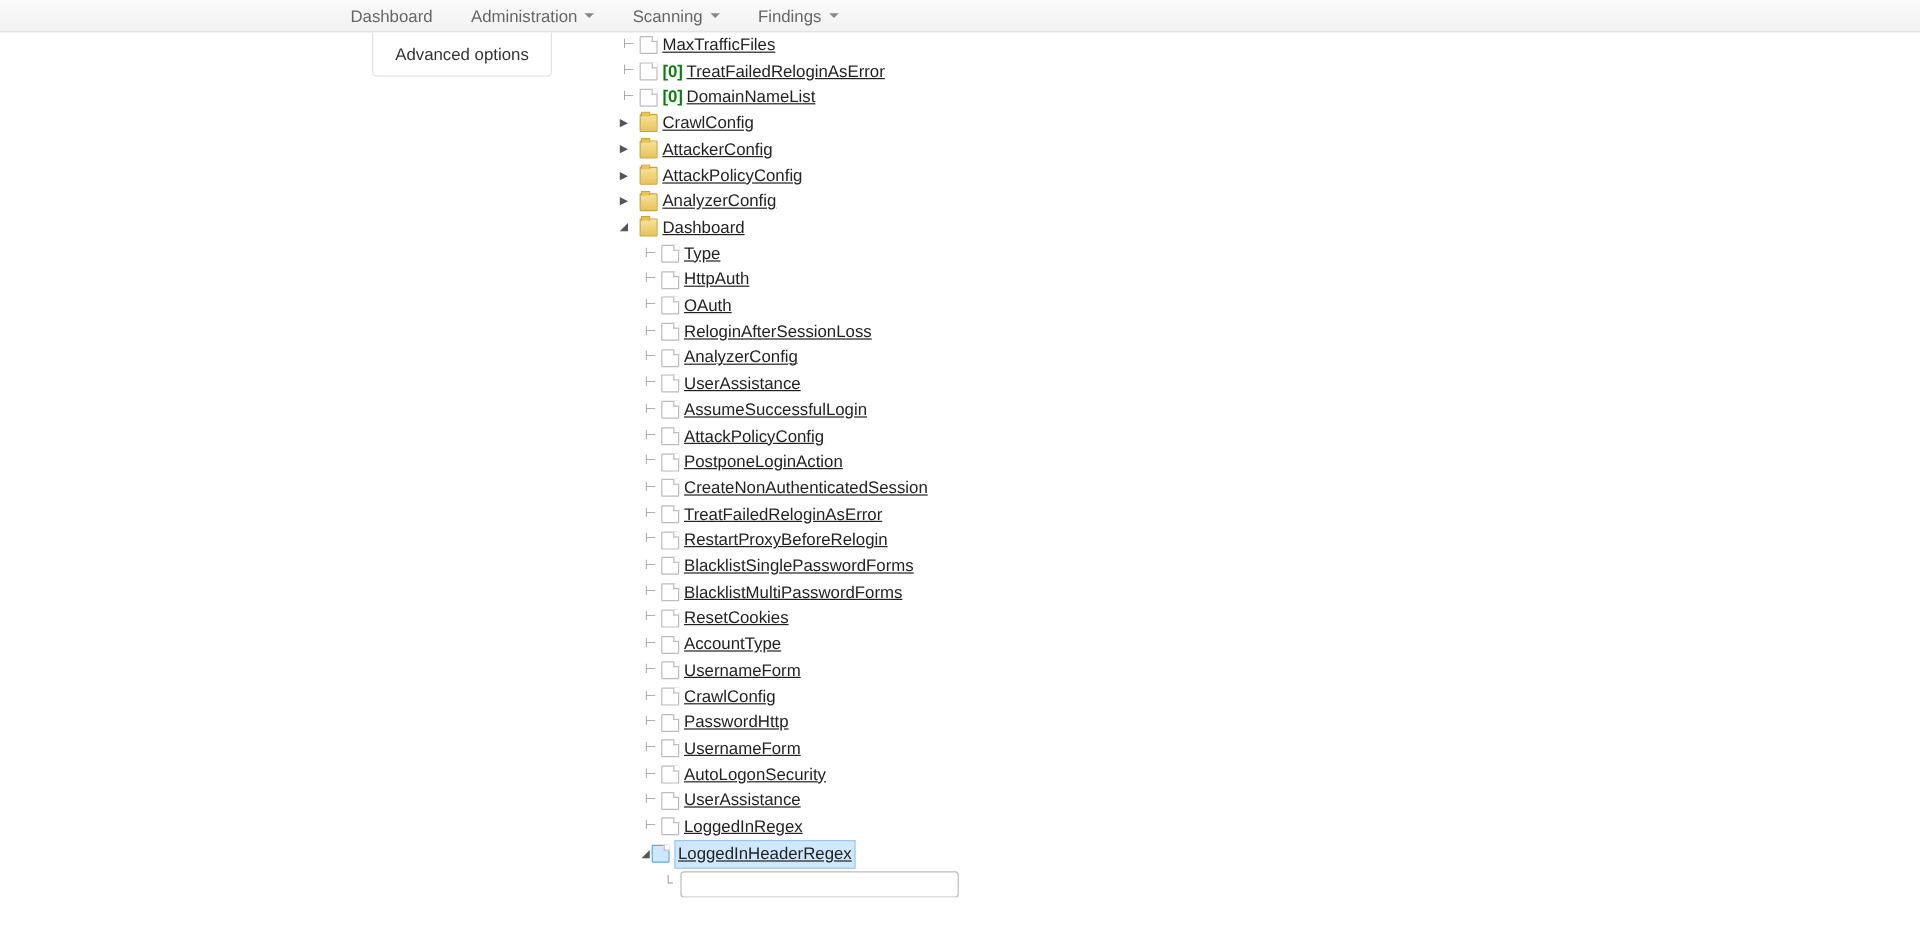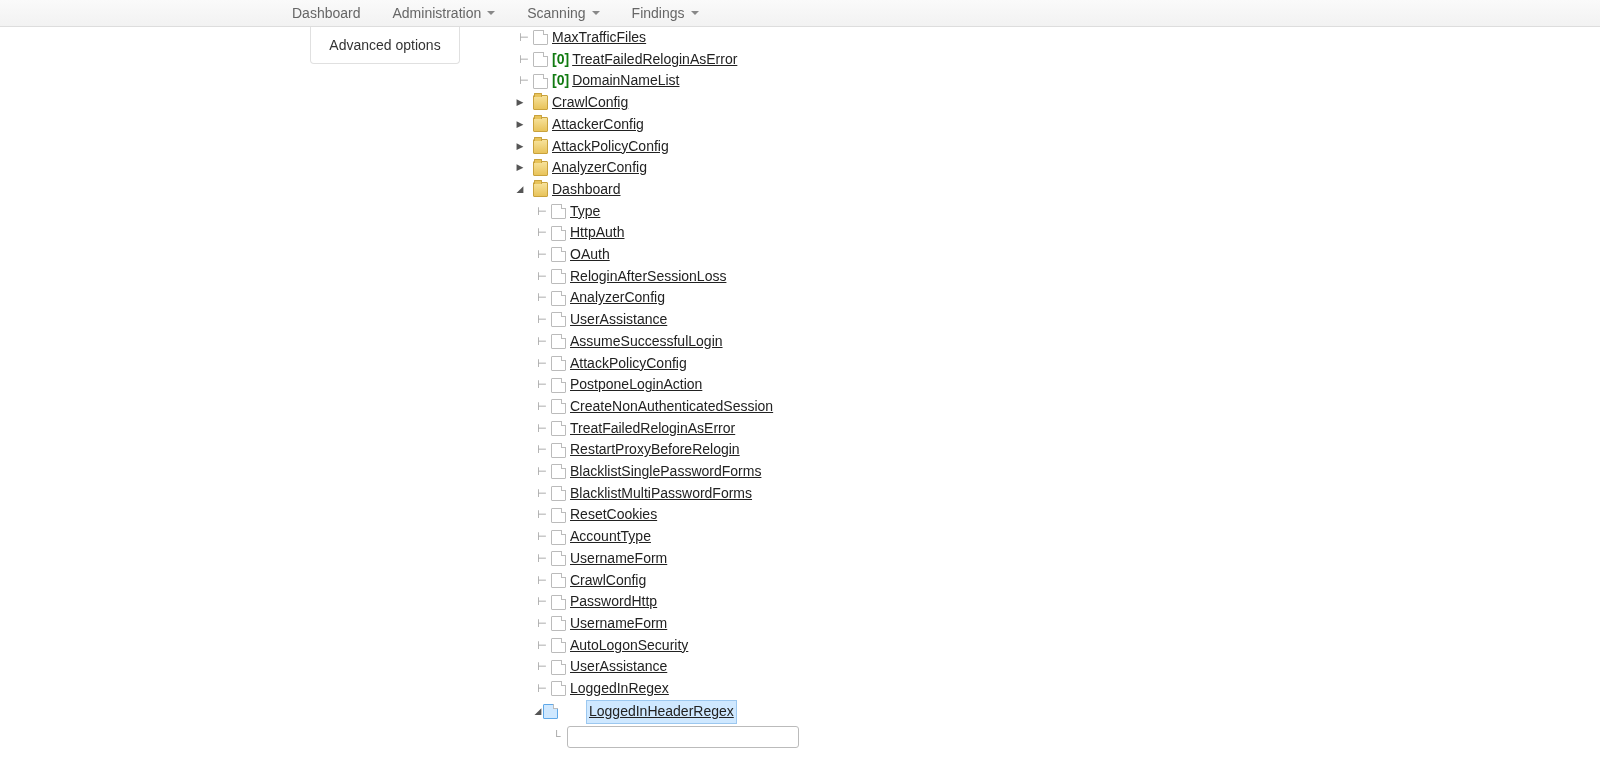--- a/index.html
+++ b/index.html
@@ -137,21 +137,20 @@
   .label { color: #222; text-decoration: underline; }
   .badge {
     color: #117a11;
     font-weight: bold;
     margin-right: 3px;
   }
   .selected-label {
     background: #cfe8ff;
     border: 1px solid #9cc8f0;
     padding: 0px 2px;
-    margin-left: 24px;
   }
   .input-row {
     margin-left: 38px;
     margin-top: 2px;
     display: flex;
     align-items: center;
   }
   .input-row .conn2 {
     width: 14px;
     color: #999;

